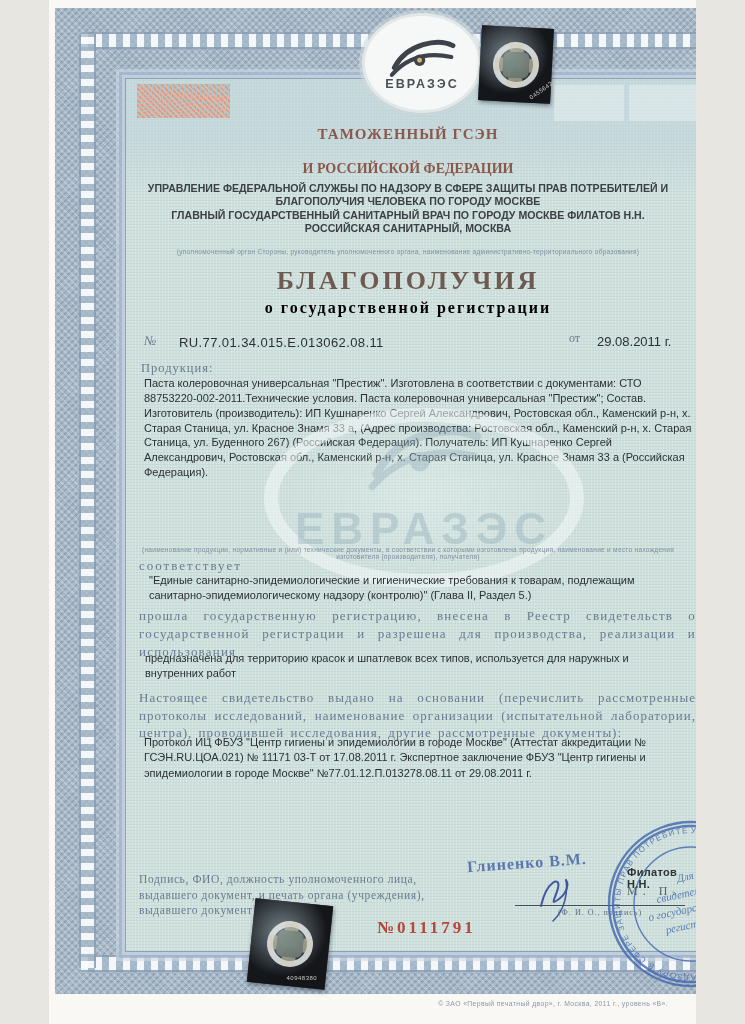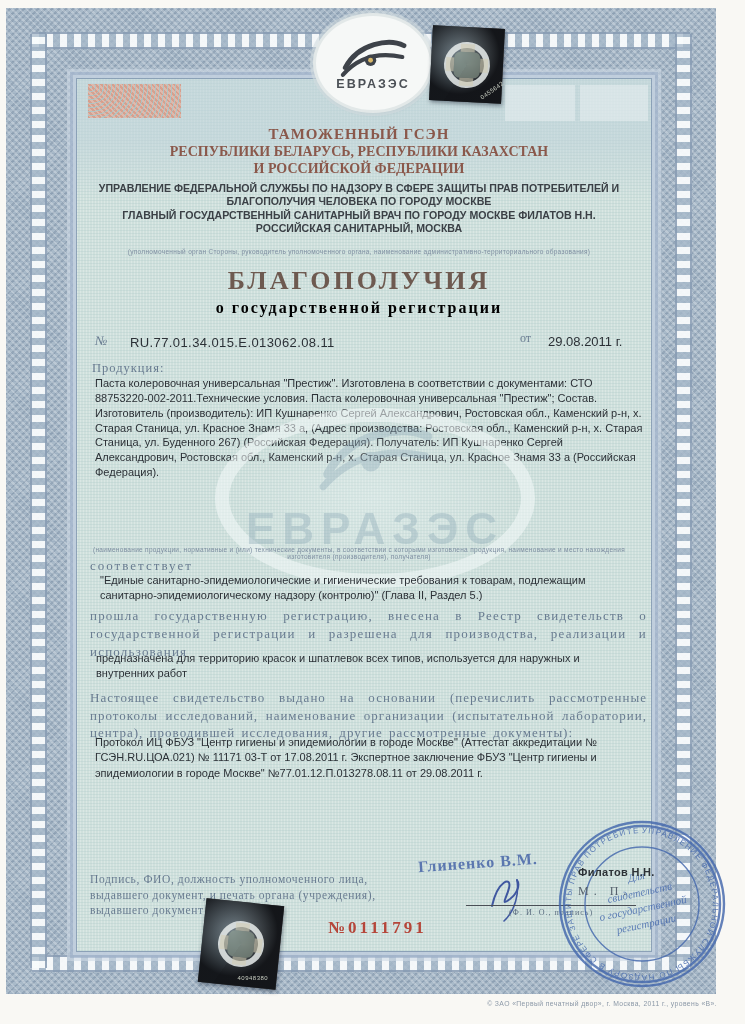--- a/index.html
+++ b/index.html
@@ -1,18 +1,18 @@
 <!DOCTYPE html>
 <html><head>
 <meta charset="utf-8">
 <style>
   * { margin:0; padding:0; box-sizing:border-box; }
   html,body { background:#e8e6e1; }
   .page {
-    position:relative; width:745px; height:1024px; margin:0 auto;
+    position:relative; width:647px; height:1024px; margin:0 auto;
     background:#f9f8f4; overflow:hidden;
     font-family:"Liberation Sans", sans-serif;
   }
   
   .frame {
     position:absolute; left:6px; top:8px; width:710px; height:986px;
     background-color:#a9bac9;
     background-image:
       repeating-linear-gradient(45deg, rgba(255,255,255,.22) 0 2px, transparent 2px 5px),
       repeating-linear-gradient(-45deg, rgba(95,115,140,.28) 0 2px, transparent 2px 5px),
@@ -135,21 +135,20 @@
     <div class="badge-label">ЕВРАЗЭС</div>
   </div>
 
   <div class="abs holo holo-top">
     <div class="ring"></div>
     <div class="core"></div>
     <div class="serial">0455642</div>
   </div>
 
   <div class="abs hdr-serif center" style="left:74px;width:570px;top:126px;font-size:15px;letter-spacing:1px;">ТАМОЖЕННЫЙ ГСЭН</div>
-  <div class="abs hdr-serif center" style="left:74px;width:570px;top:144px;font-size:14px;">РЕСПУБЛИКИ БЕЛАРУСЬ, РЕСПУБЛИКИ КАЗАХСТАН</div>
   <div class="abs hdr-serif center" style="left:74px;width:570px;top:161px;font-size:14px;">И РОССИЙСКОЙ ФЕДЕРАЦИИ</div>
   <div class="abs auth center" style="left:74px;width:570px;top:182px;font-size:10.6px;">УПРАВЛЕНИЕ ФЕДЕРАЛЬНОЙ СЛУЖБЫ ПО НАДЗОРУ В СФЕРЕ ЗАЩИТЫ ПРАВ ПОТРЕБИТЕЛЕЙ И</div>
   <div class="abs auth center" style="left:74px;width:570px;top:195px;font-size:10.6px;">БЛАГОПОЛУЧИЯ ЧЕЛОВЕКА ПО ГОРОДУ МОСКВЕ</div>
   <div class="abs auth center" style="left:74px;width:570px;top:209px;font-size:10.6px;">ГЛАВНЫЙ ГОСУДАРСТВЕННЫЙ САНИТАРНЫЙ ВРАЧ ПО ГОРОДУ МОСКВЕ ФИЛАТОВ Н.Н.</div>
   <div class="abs auth center" style="left:74px;width:570px;top:222px;font-size:10.6px;">РОССИЙСКАЯ САНИТАРНЫЙ, МОСКВА</div>
   <div class="abs tiny-note center" style="left:74px;width:570px;top:248px;">(уполномоченный орган Стороны, руководитель уполномоченного органа, наименование административно-территориального образования)</div>
 
   <div class="abs center" style="left:74px;width:570px;top:266px;font-family:'Liberation Serif',serif;font-weight:bold;font-size:26px;letter-spacing:3px;color:#6e5a50;">БЛАГОПОЛУЧИЯ</div>
   <div class="abs center" style="left:74px;width:570px;top:299px;font-family:'Liberation Serif',serif;font-weight:bold;font-size:16px;letter-spacing:2px;color:#000000;">о государственной регистрации</div>
 

